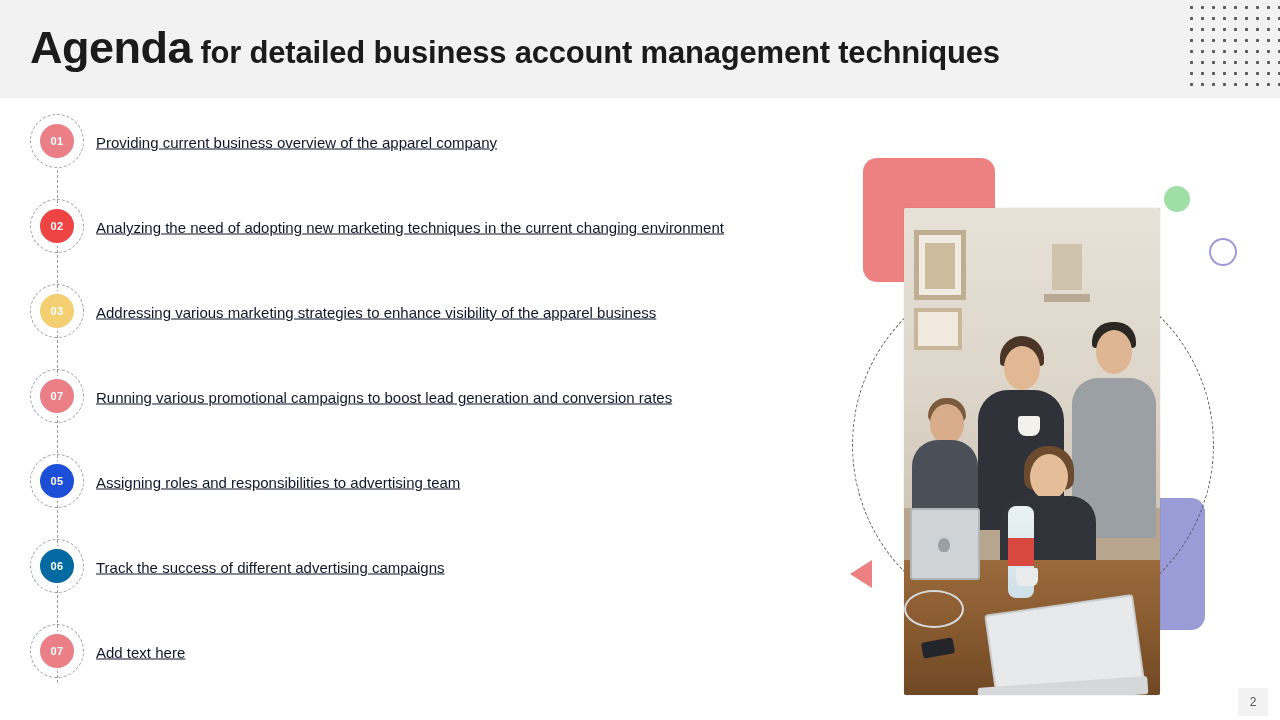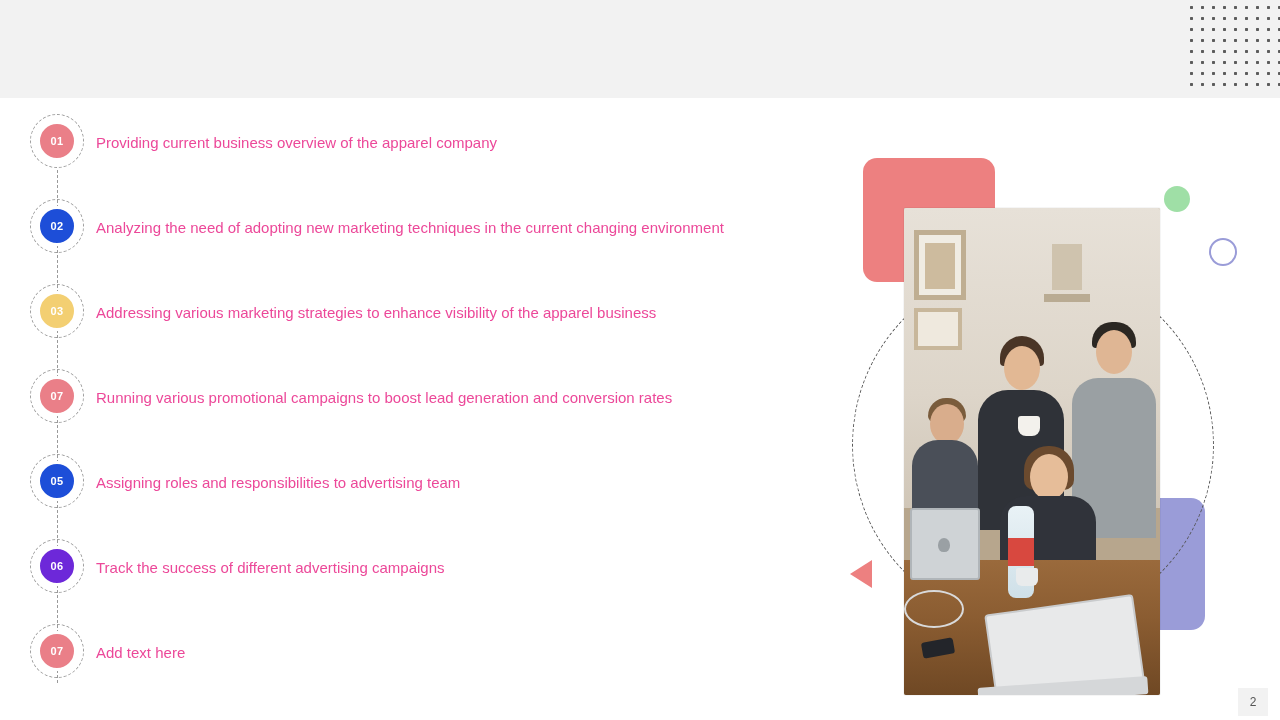--- a/index.html
+++ b/index.html
@@ -100,22 +100,23 @@
     font-size: 11px;
     font-weight: bold;
     letter-spacing: 0.3px;
   }
   .agenda-text {
     position: absolute;
     left: 66px;
     top: 50%;
     transform: translateY(-50%);
     font-size: 15px;
-    color: #ec4899;
+    color: #0f172a;
     white-space: nowrap;
+    text-decoration: underline;
   }
   .connector {
     position: absolute;
     left: 57px;
     width: 0;
     border-left: 1px dashed #9a9a9a;
   }
 
   
   #graphic {
@@ -279,41 +280,44 @@
     font-size: 12px;
     display: flex;
     align-items: center;
     justify-content: center;
   }
 </style>
 </head>
 <body>
 
 <div id="header-band">
+  <div id="header-title">
+    <span id="title-strong">Agenda</span><span id="title-rest"> for detailed business account management techniques</span>
+  </div>
   <div id="header-dots"></div>
 </div>
 
 <div id="agenda-list">
 
   <div class="connector" style="top:72px;height:513px;"></div>
 
   <div class="agenda-row" style="top:16px;">
     <div class="badge-wrap">
       <div class="badge-dash"></div>
       <div class="badge" style="background:#ea7f88;text-align:right;">
         <span>01</span>
       </div>
     </div>
     <div class="agenda-text">Providing current business overview of the apparel company</div>
   </div>
 
   <div class="agenda-row" style="top:101px;">
     <div class="badge-wrap">
       <div class="badge-dash"></div>
-      <div class="badge" style="background:#1d4ed8;">
+      <div class="badge" style="background:#ef4444;">
         <span>02</span>
       </div>
     </div>
     <div class="agenda-text">Analyzing the need of adopting new marketing techniques in the current changing environment</div>
   </div>
 
   <div class="agenda-row" style="top:186px;">
     <div class="badge-wrap">
       <div class="badge-dash"></div>
       <div class="badge" style="background:#f3cf72;">
@@ -339,21 +343,21 @@
       <div class="badge" style="background:#1d4ed8;">
         <span>05</span>
       </div>
     </div>
     <div class="agenda-text">Assigning roles and responsibilities to advertising team</div>
   </div>
 
   <div class="agenda-row" style="top:441px;">
     <div class="badge-wrap">
       <div class="badge-dash"></div>
-      <div class="badge" style="background:#6d28d9;">
+      <div class="badge" style="background:#0369a1;">
         <span>06</span>
       </div>
     </div>
     <div class="agenda-text">Track the success of different advertising campaigns</div>
   </div>
 
   <div class="agenda-row" style="top:526px;">
     <div class="badge-wrap">
       <div class="badge-dash"></div>
       <div class="badge" style="background:#ea7f88;">

